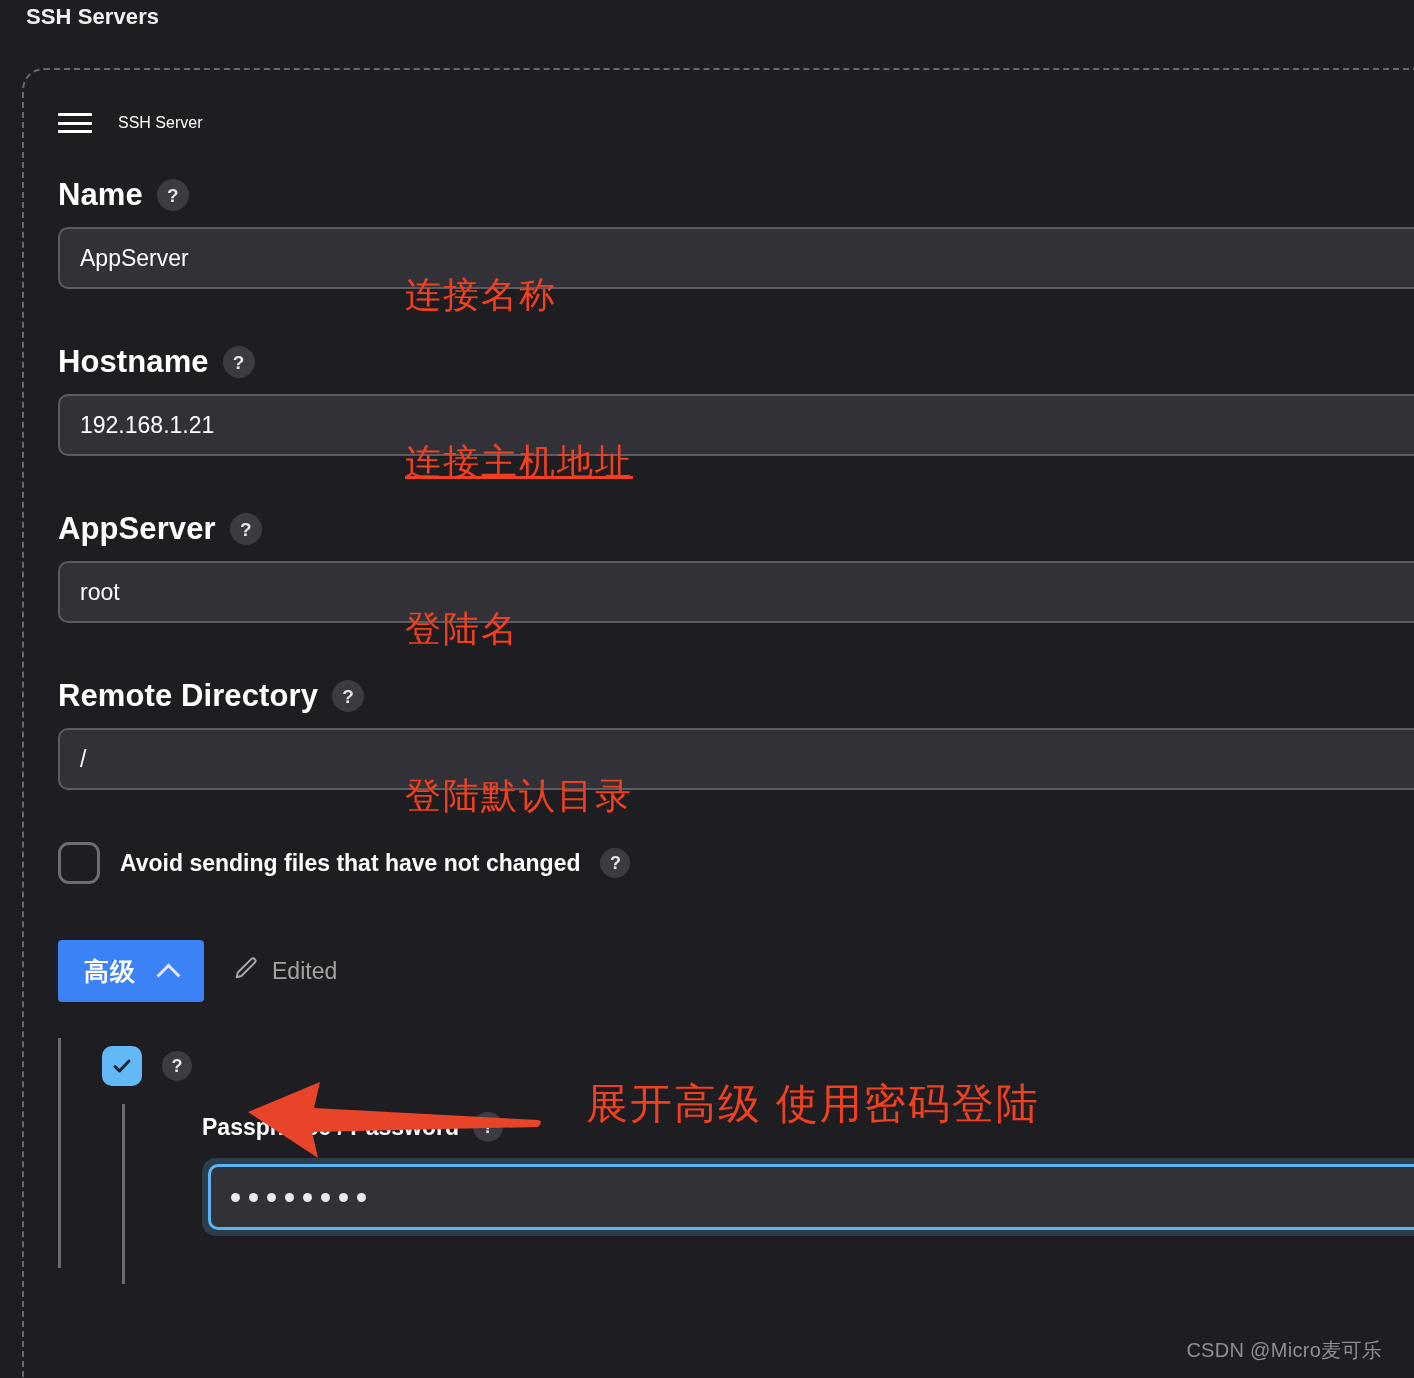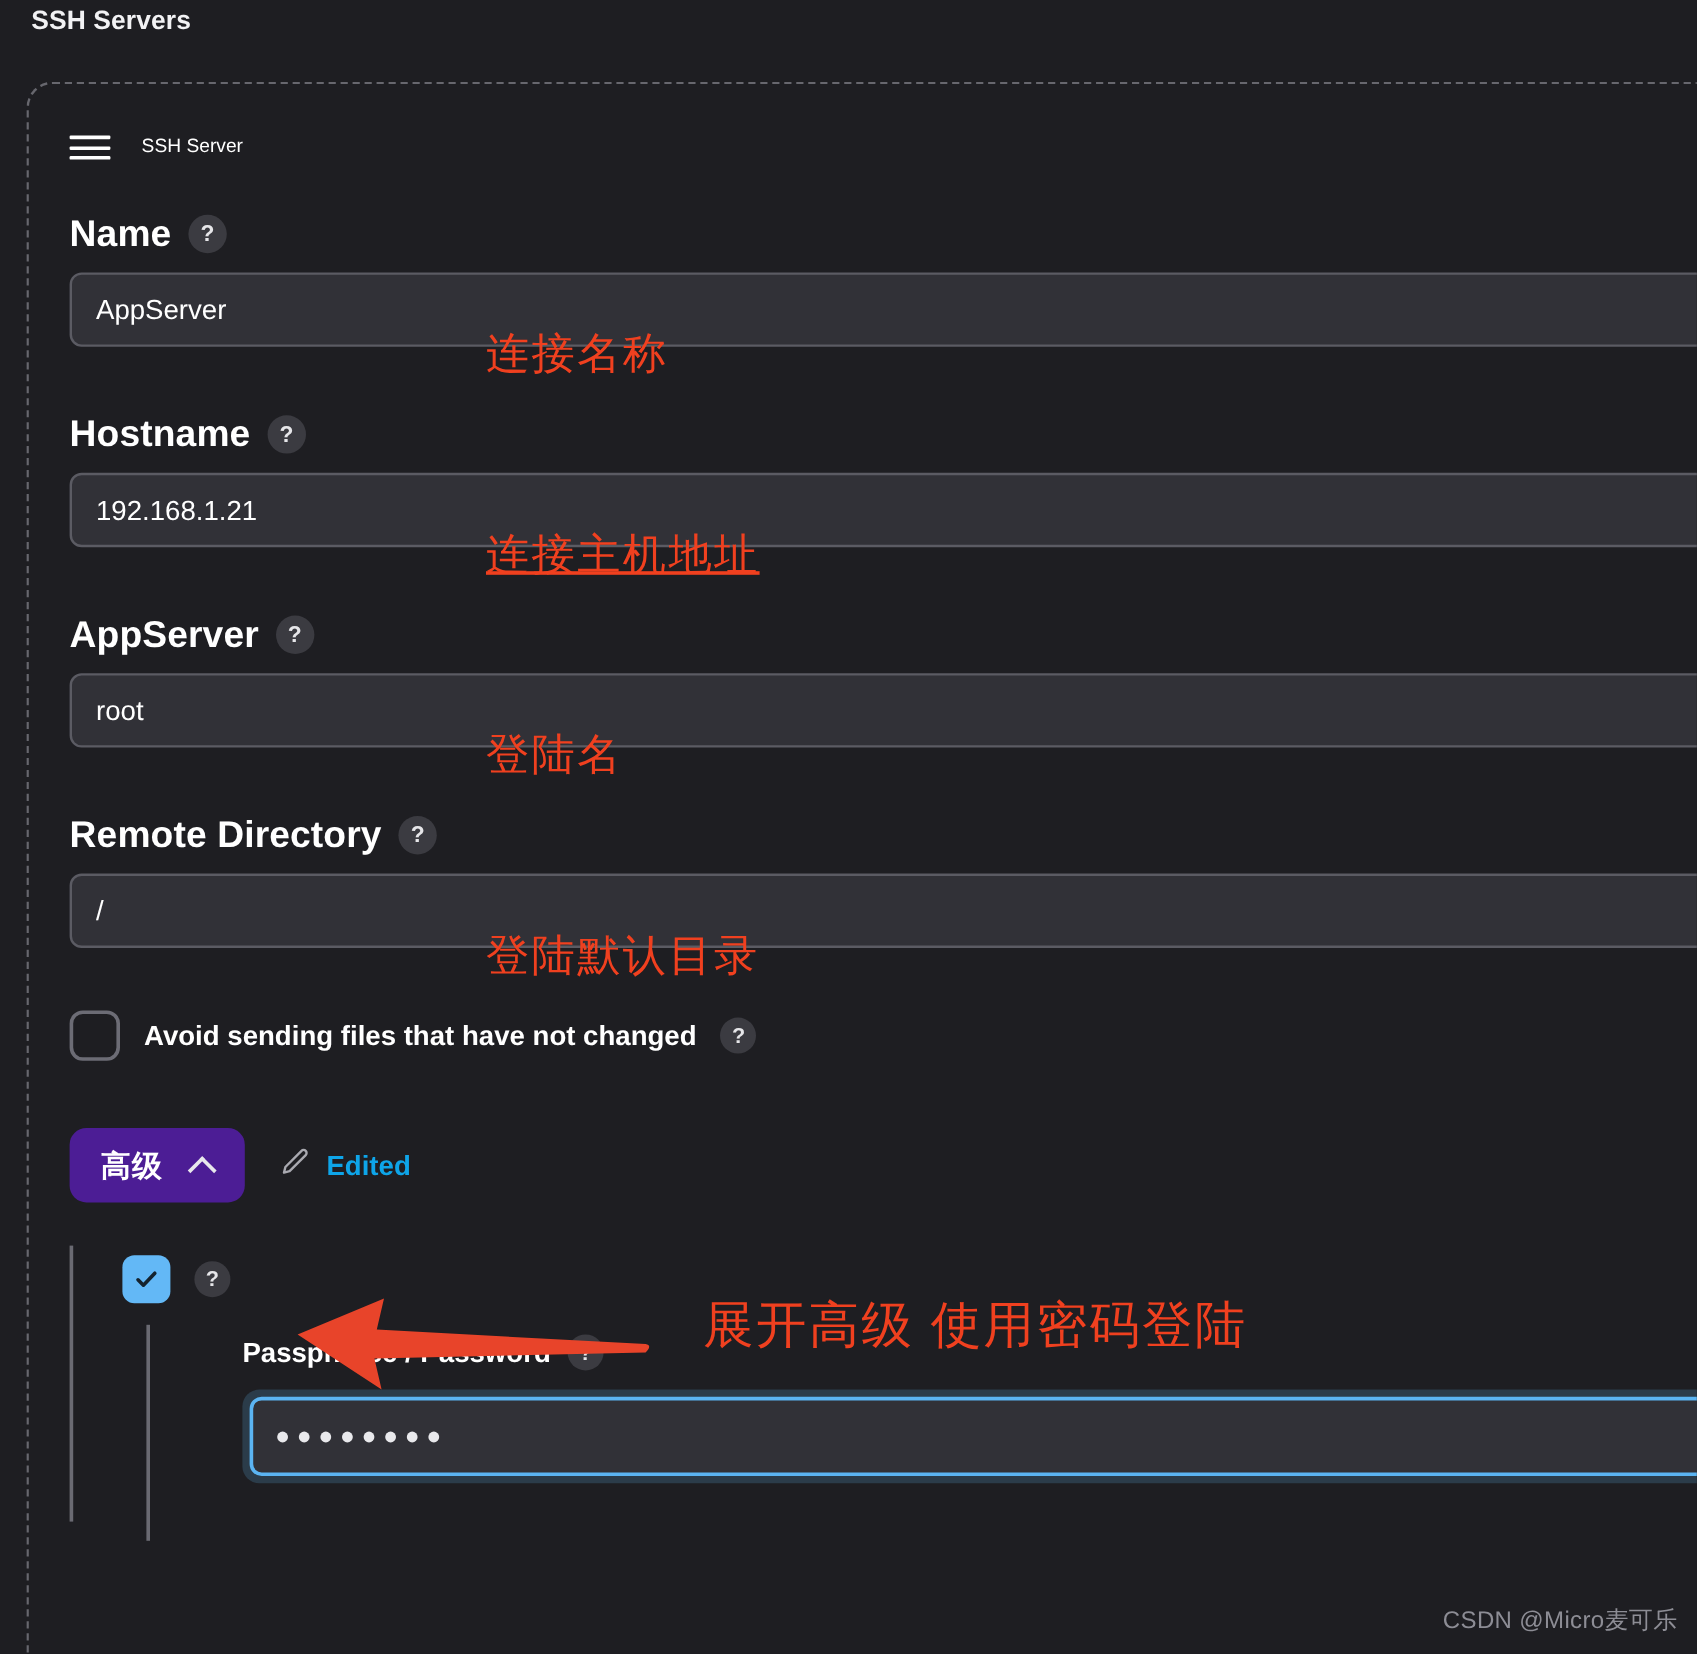--- a/index.html
+++ b/index.html
@@ -156,23 +156,23 @@
   }
 
   
   .advanced-row {
     display: flex;
     align-items: center;
     gap: 28px;
     margin-top: 56px;
   }
   .advanced-btn {
-    background: #4c1d95;
+    background: #3b82f6;
     border: none;
-    border-radius: 14px;
+    border-radius: 4px;
     height: 62px;
     padding: 0 26px;
     display: flex;
     align-items: center;
     gap: 22px;
     cursor: pointer;
   }
   .advanced-btn-label {
     font-size: 25px;
     font-weight: bold;
@@ -192,22 +192,22 @@
     border-top: 3px solid #e8e8ec;
     transform: rotate(45deg);
   }
   .edited-group {
     display: flex;
     align-items: center;
     gap: 12px;
   }
   .edited-label {
     font-size: 23px;
-    color: #0ea5e9;
-    font-weight: bold;
+    color: #a3a3a3;
+    font-weight: normal;
   }
 
   
   .arrow-annot {
     position: absolute;
     left: 238px;
     top: 1068px;
     width: 310px;
     height: 96px;
     pointer-events: none;
@@ -280,21 +280,21 @@
   .pw-dot {
     width: 9px; height: 9px;
     border-radius: 50%;
     background: #e9e9ec;
     display: block;
   }
 
   
   .watermark {
     position: absolute;
-    right: 16px;
+    right: 32px;
     bottom: 14px;
     font-size: 20px;
     color: #8d8d95;
     letter-spacing: .3px;
     white-space: nowrap;
   }
 </style>
 </head>
 <body>
 

